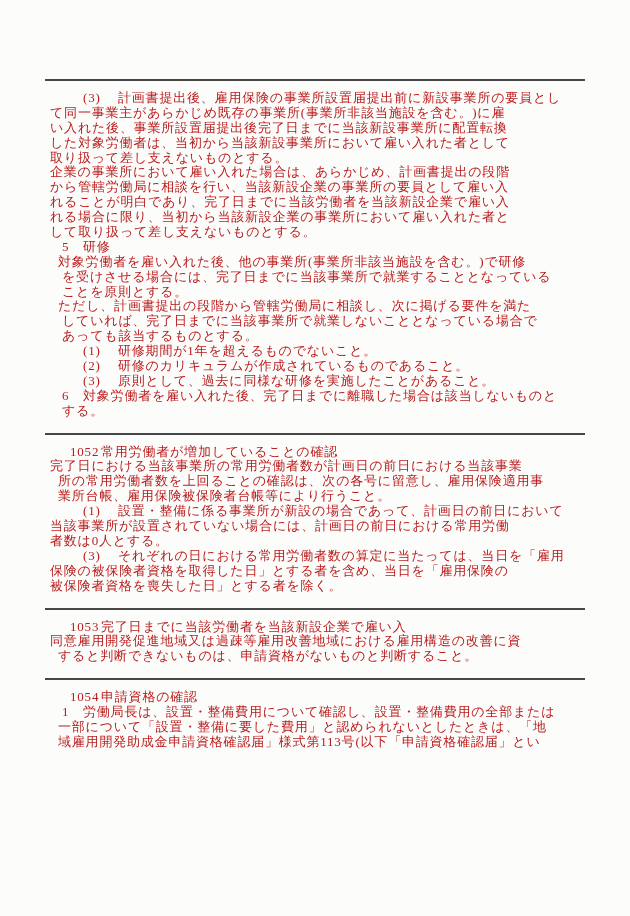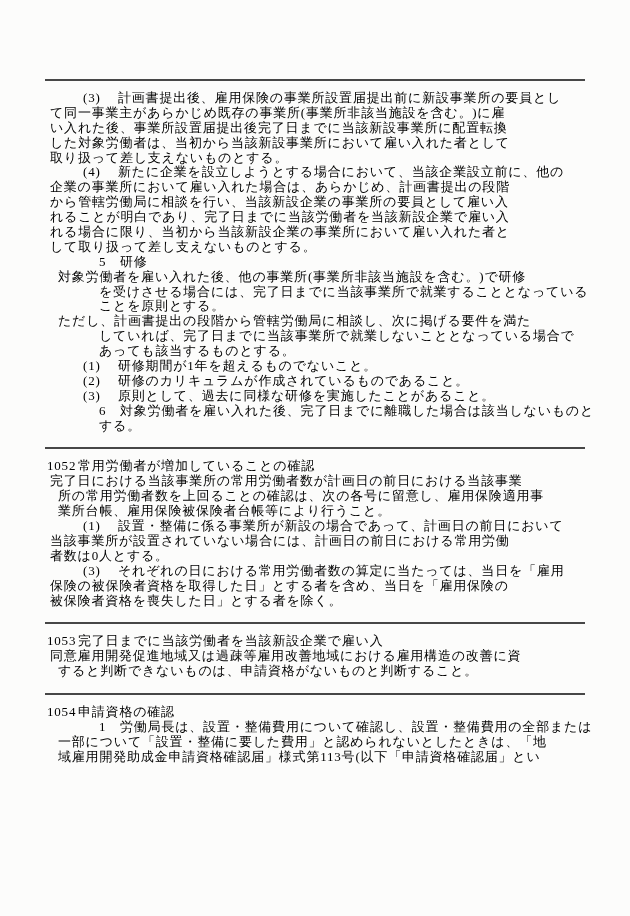--- a/index.html
+++ b/index.html
@@ -8,40 +8,40 @@
     background: #f2f2f2;
     font-family: "Liberation Serif", "DejaVu Serif", serif;
   }
   .page {
     position: relative;
     width: 630px; height: 916px;
     background: #fcfcfb;
     overflow: hidden;
     box-sizing: border-box;
     padding-top: 65px;
-    color: #000000;
+    color: #b91c1c;
   }
   .rule {
     height: 2px;
     width: 540px;
     margin: 14px 45px 10px 45px;
     background: #474747;
   }
   .block { margin: 0; }
   .line {
     font-size: 13px;
     line-height: 14.9px;
     height: 14.9px;
     letter-spacing: 0.8px;
     white-space: nowrap;
     overflow: hidden;
   }
   
-  .c-a { padding-left: 47px; }   
-  .c-b { padding-left: 87px; margin-left: 12px; }   
+  .c-a { padding-left: 70px; }   
+  .c-b { padding-left: 62px; }   
   .c-c { padding-left: 58px; }   
   .c-d { padding-left: 83px; }   
   .c-e { padding-left: 50px; }   
   .c-f { padding-left: 50px; }  
   .mk { display: inline-block; }
   .c-a .mk { width: 31px; }
   .c-b .mk { width: 21px; }
   .c-d .mk { width: 35px; }
 </style>
 </head>
@@ -51,21 +51,20 @@
   <div id="doc-content">
       <div class="rule" style="background: rgb(71, 71, 71);"></div>
       <div class="block">
         <div class="line c-d"><span class="mk">(3)</span><span>計画書提出後、雇用保険の事業所設置届提出前に新設事業所の要員とし</span></div>
         <div class="line c-f"><span>て同一事業主があらかじめ既存の事業所(事業所非該当施設を含む。)に雇</span></div>
         <div class="line c-f"><span>い入れた後、事業所設置届提出後完了日までに当該新設事業所に配置転換</span></div>
         <div class="line c-f"><span>した対象労働者は、当初から当該新設事業所において雇い入れた者として</span></div>
         <div class="line c-f"><span>取り扱って差し支えないものとする。</span></div>
       </div>
       <div class="block">
-        <div class="line c-d"><span class="mk">(4)</span><span>新たに企業を設立しようとする場合において、当該企業設立前に、他の</span></div>
         <div class="line c-f"><span>企業の事業所において雇い入れた場合は、あらかじめ、計画書提出の段階</span></div>
         <div class="line c-f"><span>から管轄労働局に相談を行い、当該新設企業の事業所の要員として雇い入</span></div>
         <div class="line c-f"><span>れることが明白であり、完了日までに当該労働者を当該新設企業で雇い入</span></div>
         <div class="line c-f"><span>れる場合に限り、当初から当該新設企業の事業所において雇い入れた者と</span></div>
         <div class="line c-f"><span>して取り扱って差し支えないものとする。</span></div>
       </div>
       <div class="block">
         <div class="line c-b"><span class="mk">5</span><span>研修</span></div>
       </div>
       <div class="block">

